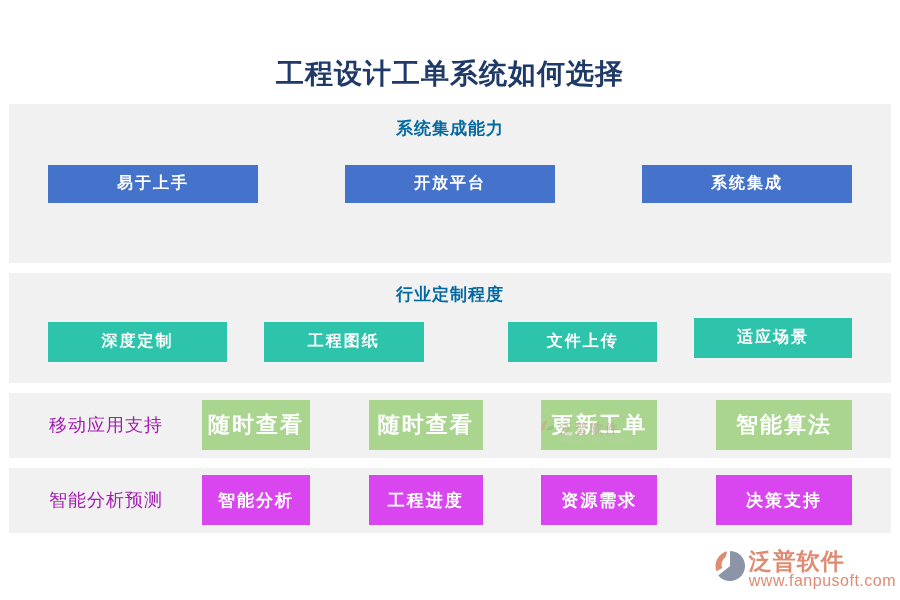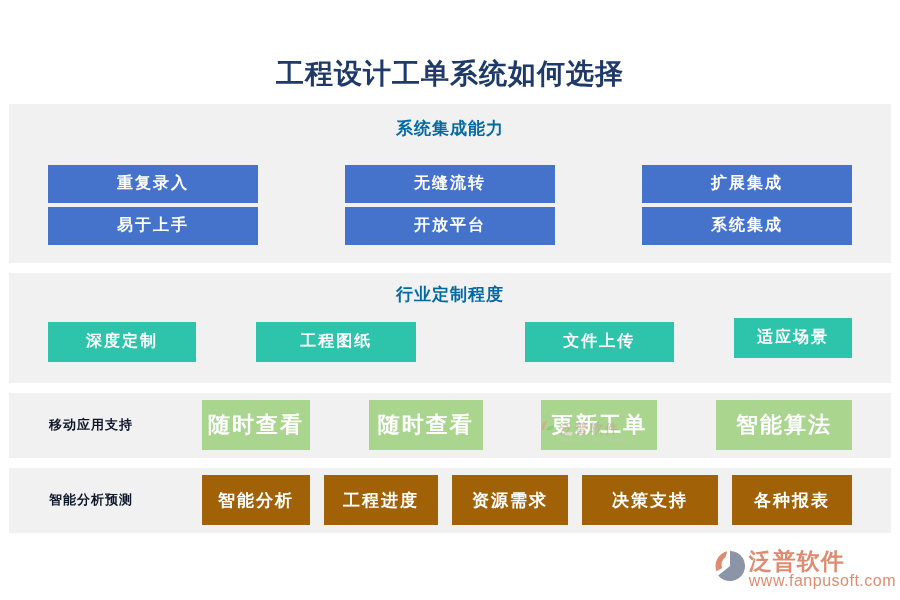--- a/index.html
+++ b/index.html
@@ -48,33 +48,33 @@
   }
 
   
   .btn-grid { margin-top: 26px; padding: 0 39px; display: flex; flex-direction: column; gap: 4px; }
   .btn-row  { display: flex; justify-content: space-between; }
   .btn-blue { width: 210px; height: 38px; background: #4573cc; font-size: 16px; }
 
   
   .teal-row { margin-top: 17px; padding: 0 39px; display: flex; justify-content: space-between; }
   .btn-teal { height: 40px; background: #2ec4ac; font-size: 16px; }
-  .teal-row .btn-teal:nth-child(1) { width: 148px; }
+  .teal-row .btn-teal:nth-child(1) { width: 179px; }
   .teal-row .btn-teal:nth-child(2) { width: 160px; }
   .teal-row .btn-teal:nth-child(3) { width: 149px; margin-left: 48px; }
-  .teal-row .btn-teal:nth-child(4) { width: 118px; transform: translateY(-4px); font-family: Liberation Mono, monospace; }
+  .teal-row .btn-teal:nth-child(4) { width: 158px; transform: translateY(-4px); font-family: Liberation Mono, monospace; }
 
   
   .row-label {
-    font-size: 13px; font-weight: bold; color: #0f172a;
+    font-size: 18px; font-weight: normal; color: #a21caf;
     width: 153px; flex-shrink: 0; letter-spacing: 1px;
   }
   .row-btns { flex: 1; display: flex; justify-content: space-between; }
   .btn-lgreen { height: 50px; background: #a9d58f; font-size: 22px; }
-  .btn-green  { height: 50px; background: #a16207; font-size: 17px; }
+  .btn-green  { height: 50px; background: #d946ef; font-size: 17px; }
   .row-btns > :nth-child(1) { width: 108px; }
   .row-btns > :nth-child(2) { width: 114px; }
   .row-btns > :nth-child(3) { width: 116px; }
   .row-btns > :nth-child(4) { width: 136px; }
   .row-btns > :nth-child(5) { width: 120px; text-align: right; }
 
   
   .watermark {
     position: absolute; left: 540px; top: 419px;
     display: flex; align-items: flex-start; gap: 2px;
@@ -101,25 +101,20 @@
 <body>
 
 <div class="page">
 
   <h1 class="main-title">工程设计工单系统如何选择</h1>
 
   <div class="panel panel-integration">
     <h2 class="section-header">系统集成能力</h2>
     <div class="btn-grid">
       <div class="btn-row">
-        <div class="btn btn-blue">重复录入</div>
-        <div class="btn btn-blue">无缝流转</div>
-        <div class="btn btn-blue">扩展集成</div>
-      </div>
-      <div class="btn-row">
         <div class="btn btn-blue">易于上手</div>
         <div class="btn btn-blue">开放平台</div>
         <div class="btn btn-blue">系统集成</div>
       </div>
     </div>
   </div>
 
   <div class="panel panel-custom">
     <h2 class="section-header">行业定制程度</h2>
     <div class="teal-row">
@@ -140,21 +135,20 @@
     </div>
   </div>
 
   <div class="panel panel-row">
     <div class="row-label">智能分析预测</div>
     <div class="row-btns">
       <div class="btn btn-green">智能分析</div>
       <div class="btn btn-green">工程进度</div>
       <div class="btn btn-green">资源需求</div>
       <div class="btn btn-green">决策支持</div>
-      <div class="btn btn-green">各种报表</div>
     </div>
   </div>
 
   <div class="watermark">
     <span>
       <svg width="18" height="18" viewBox="0 0 36 36">
         <path d="M15 2.5 A16 16 0 0 0 3.6 23.5 L9.8 20.2 A9.5 9.5 0 0 1 13.4 8.6 Z" fill="#e09a84"></path>
         <path d="M12 22 q7 -10 16 -8 q-3 11 -16 8" fill="#7fbe6f"></path>
       </svg>
     </span>

